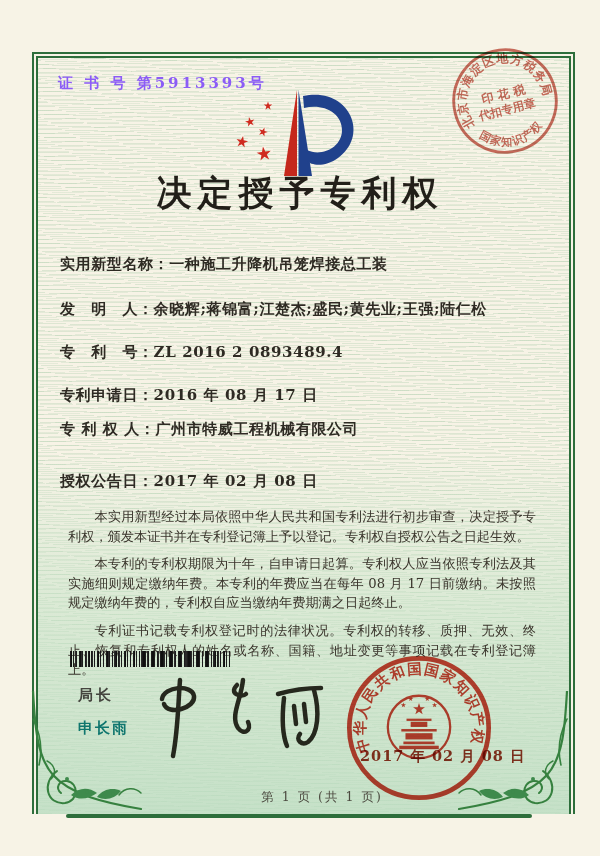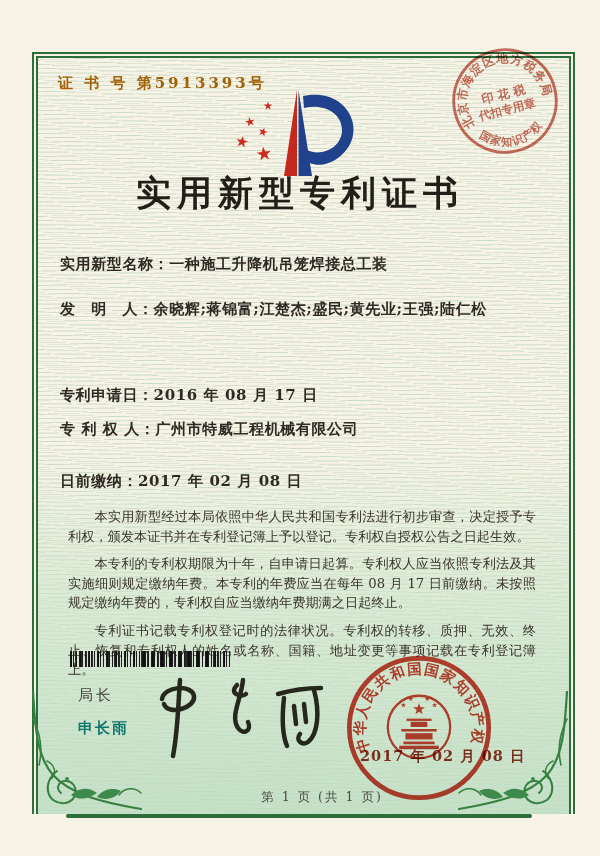--- a/index.html
+++ b/index.html
@@ -6,37 +6,37 @@
   body{width:600px;height:856px;background:#efe9d8;font-family:"DejaVu Serif","Liberation Serif",serif;}
   .page{position:relative;width:600px;height:856px;background:#f7f3e6;overflow:hidden;}
   .frame{position:absolute;left:32px;top:52px;width:543px;height:762px;box-sizing:border-box;
          border-top:6px double #2d6e3b;border-left:6px double #2d6e3b;border-right:6px double #2d6e3b;}
   .guilloche{position:absolute;left:38px;top:58px;width:531px;height:756px;pointer-events:none;
     background-image:
       linear-gradient(to bottom, rgba(222,238,222,0) 52%, rgba(196,226,199,0.55) 72%, rgba(185,220,192,0.8) 100%),
       repeating-linear-gradient(1.6deg, rgba(116,176,128,0.20) 0 0.9px, rgba(116,176,128,0) 0.9px 3.8px),
       repeating-linear-gradient(-1.6deg, rgba(116,176,128,0.14) 0 0.9px, rgba(116,176,128,0) 0.9px 4.6px);
   }
-  .cert-no{position:absolute;left:58px;top:74px;font-size:15px;font-weight:600;color:#a16207;letter-spacing:3px;white-space:nowrap;}
+  .cert-no{position:absolute;left:58px;top:74px;font-size:15px;font-weight:600;color:#8b5cf6;letter-spacing:3px;white-space:nowrap;}
   .tax-stamp{position:absolute;left:447px;top:43px;width:116px;height:116px;transform:rotate(-14deg);opacity:.8;mix-blend-mode:multiply;}
   .logo{position:absolute;left:218px;top:86px;width:164px;height:92px;}
   .title{position:absolute;left:0;top:170px;width:100%;text-align:center;font-size:35px;font-weight:700;
          letter-spacing:6px;color:#221f19;white-space:nowrap;}
   .field{position:absolute;left:60px;font-size:15px;font-weight:600;color:#2e2a23;letter-spacing:.6px;white-space:nowrap;}
   .f0{top:255px}.f1{top:300px}.f2{top:343px}.f3{top:386px}.f4{top:420px}.f5{top:472px}
   .body-block{position:absolute;left:60px;top:499px;width:484px;font-size:13.2px;line-height:19.6px;
               color:#3a352c;text-align:justify;}
   .body-block p{margin:8px;text-indent:2em;}
   .barcode{position:absolute;left:70px;top:651px;width:161px;height:16px;
     background-image:
       repeating-linear-gradient(90deg,#1c1c1c 0 1.5px,transparent 1.5px 3px),
       repeating-linear-gradient(90deg,#101010 0 2.5px,transparent 2.5px 9px),
       repeating-linear-gradient(90deg,#2a2a2a 0 1px,transparent 1px 5.5px);}
   .director-role{position:absolute;left:78px;top:686px;font-family:"DejaVu Sans","Liberation Sans",sans-serif;
-     font-size:15px;font-weight:400;color:#45453f;letter-spacing:3px;}
+     font-size:15px;font-weight:700;color:#45453f;letter-spacing:3px;}
   .director-name{position:absolute;left:78px;top:719px;font-family:"DejaVu Sans","Liberation Sans",sans-serif;
      font-size:15px;font-weight:600;color:#0f766e;letter-spacing:2px;}
   .signature{position:absolute;left:142px;top:672px;width:200px;height:95px;mix-blend-mode:multiply;}
   .seal{position:absolute;left:341px;top:650px;width:156px;height:156px;opacity:.92;mix-blend-mode:multiply;}
   .seal-date{position:absolute;left:360px;top:747px;font-size:14.5px;font-weight:700;color:#9c3423;
      letter-spacing:1px;mix-blend-mode:multiply;white-space:nowrap;}
   .footer{position:absolute;left:0;top:789px;width:100%;text-align:center;font-size:12.5px;color:#4c4a40;letter-spacing:2px;padding-left:22px;}
   .bottom-line{position:absolute;left:66px;top:814px;width:466px;height:4px;background:#2d6e3b;border-radius:2px;}
   .flourish{position:absolute;width:120px;height:130px;top:691px;}
   .flourish.left{left:27px;}
@@ -75,27 +75,28 @@
     <use href="#star" transform="translate(50,20) scale(0.45)" fill="#cf2a1f"></use>
     <use href="#star" transform="translate(32,36) scale(0.5) rotate(-12)" fill="#cf2a1f"></use>
     <use href="#star" transform="translate(24,56) scale(0.62) rotate(10)" fill="#cf2a1f"></use>
     <use href="#star" transform="translate(45,46) scale(0.48) rotate(18)" fill="#cf2a1f"></use>
     <use href="#star" transform="translate(46,68) scale(0.75) rotate(-8)" fill="#cf2a1f"></use>
     <polygon points="79,4 66,90 79,90" fill="#c5281c"></polygon>
     <polygon points="80.5,4 80.5,90 94,90" fill="#20418c"></polygon>
     <path d="M85,10 C130,0 153,48 120,72 C106,82 93,79 89,75 L89,64 C103,71 124,62 124,44 C124,26 104,17 86,22 Z" fill="#20418c"></path>
   </svg>
 
-  <div class="title">实用新型专利证书</div>
+  <div class="title">决定授予专利权</div>
 
   <div class="field f0"><span>实用新型名称：</span><span>一种施工升降机吊笼焊接总工装</span></div>
   <div class="field f1"><span>发　明　人：</span><span>余晓辉;蒋锦富;江楚杰;盛民;黄先业;王强;陆仁松</span></div>
+  <div class="field f2"><span>专　利　号：</span><span>ZL 2016 2 0893489.4</span></div>
   <div class="field f3"><span>专利申请日：</span><span>2016 年 08 月 17 日</span></div>
   <div class="field f4"><span>专 利 权 人：</span><span>广州市特威工程机械有限公司</span></div>
-  <div class="field f5"><span>日前缴纳：</span><span>2017 年 02 月 08 日</span></div>
+  <div class="field f5"><span>授权公告日：</span><span>2017 年 02 月 08 日</span></div>
 
   <div class="body-block">
     <p>本实用新型经过本局依照中华人民共和国专利法进行初步审查，决定授予专利权，颁发本证书并在专利登记簿上予以登记。专利权自授权公告之日起生效。</p>
     <p>本专利的专利权期限为十年，自申请日起算。专利权人应当依照专利法及其实施细则规定缴纳年费。本专利的年费应当在每年 08 月 17 日前缴纳。未按照规定缴纳年费的，专利权自应当缴纳年费期满之日起终止。</p>
     <p>专利证书记载专利权登记时的法律状况。专利权的转移、质押、无效、终止、恢复和专利权人的姓名或名称、国籍、地址变更等事项记载在专利登记簿上。</p>
   </div>
 
   <div class="barcode"></div>
 
   <div class="director-role">局长</div>

